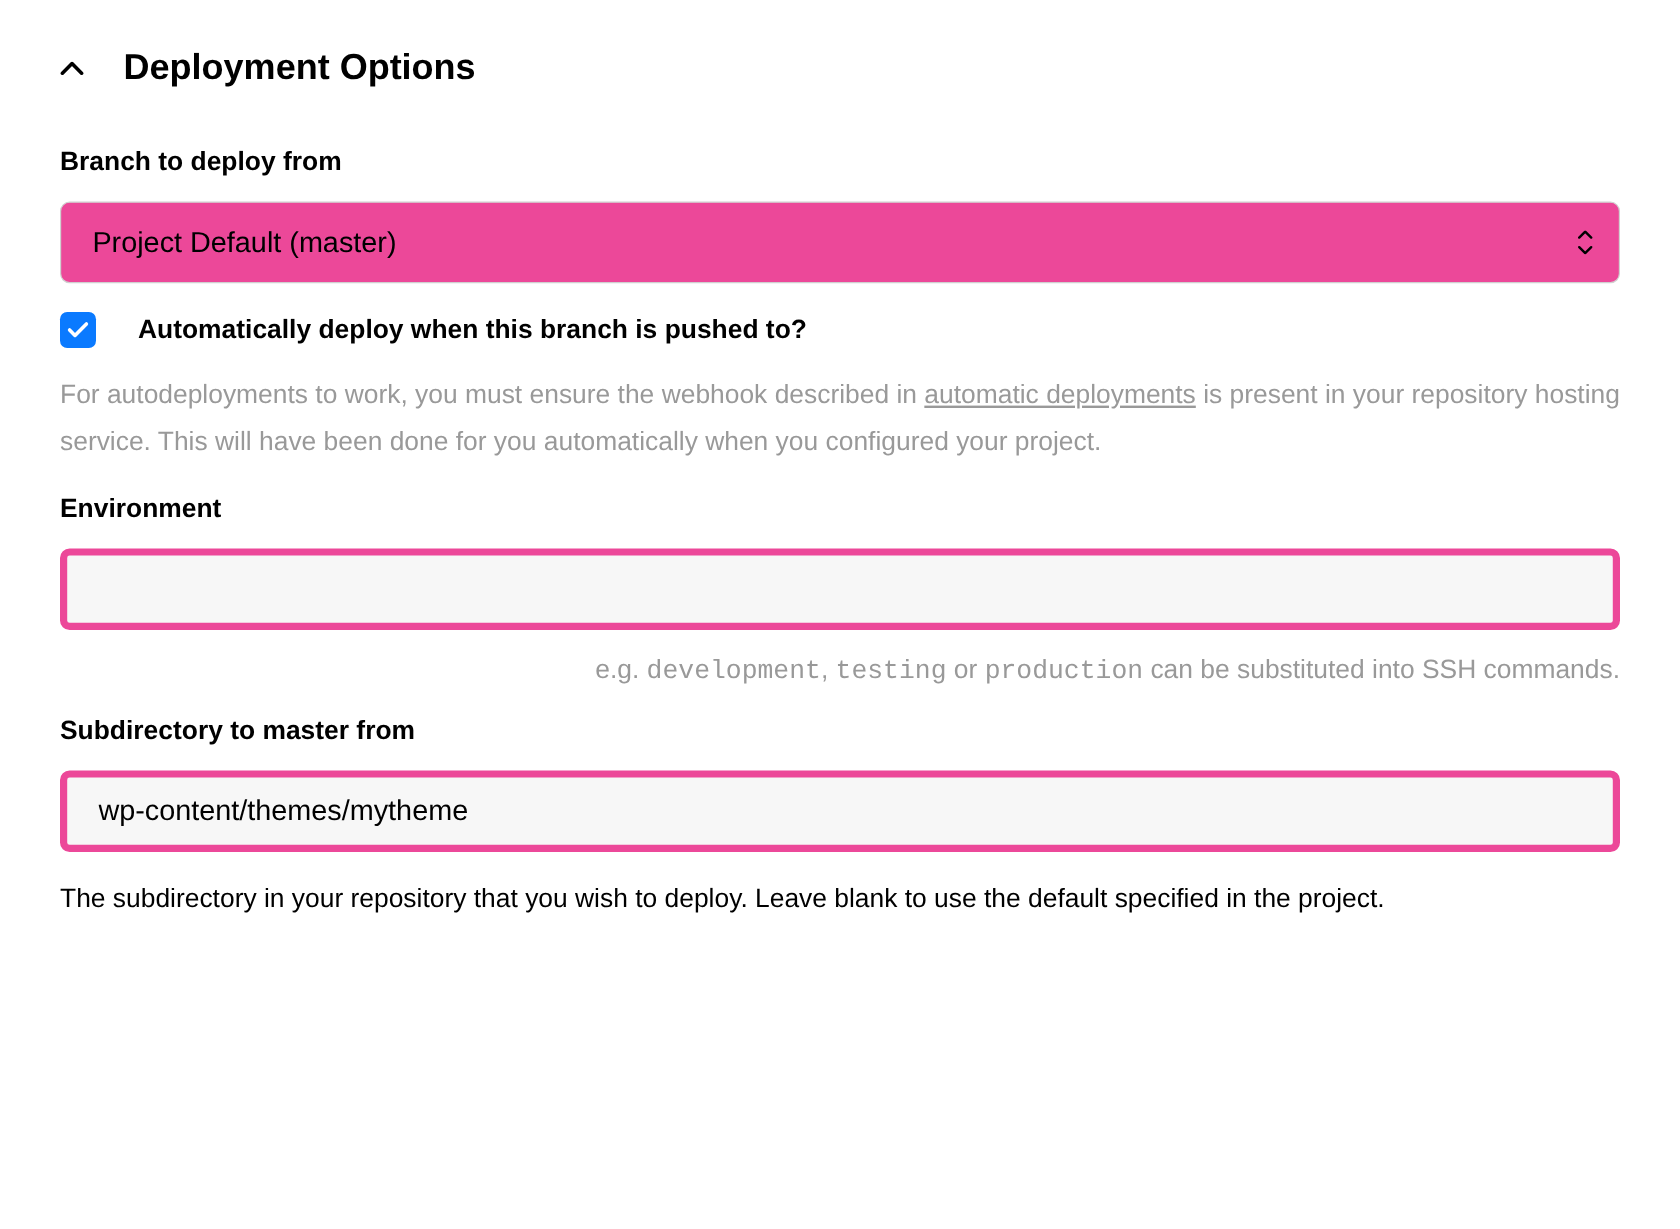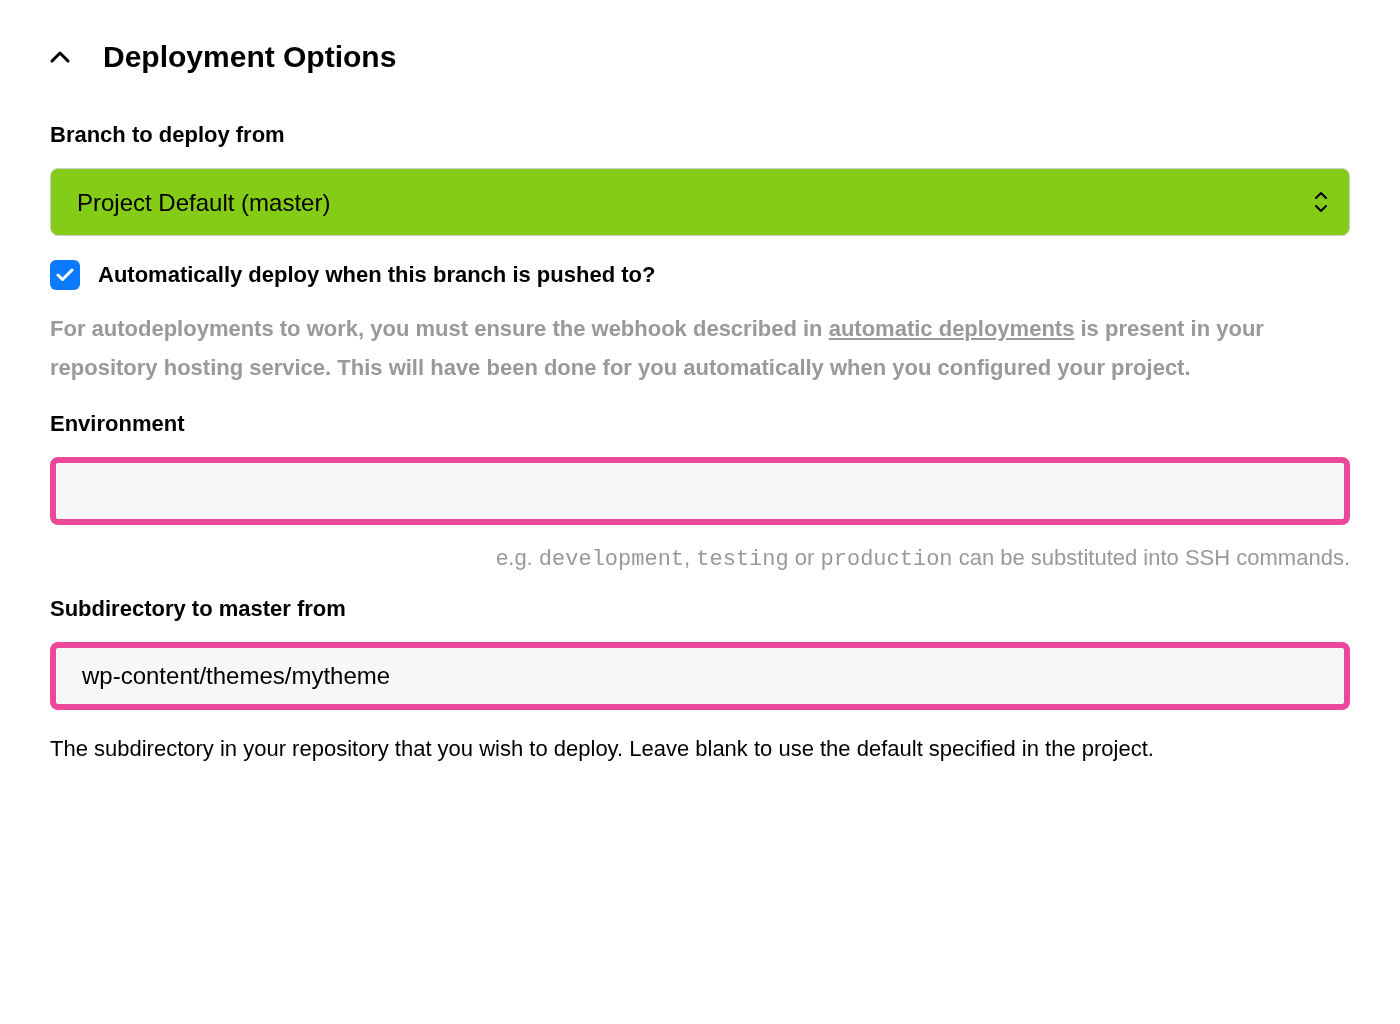--- a/index.html
+++ b/index.html
@@ -46,21 +46,21 @@
       position: relative;
       width: 100%;
     }
     .select-field {
       width: 100%;
       height: 68px;
       padding: 0 50px 0 26px;
       font-size: 24px;
       font-weight: 400;
       color: #000;
-      background: #84cc16;
+      background: #ec4899;
       border: 1px solid #d0d0d0;
       border-radius: 8px;
       appearance: none;
       -webkit-appearance: none;
       cursor: pointer;
     }
     .select-arrows {
       position: absolute;
       right: 22px;
       top: 50%;
@@ -71,21 +71,21 @@
       gap: 4px;
     }
     .select-arrows svg {
       width: 14px;
       height: 8px;
       display: block;
     }
     .checkbox-row {
       display: flex;
       align-items: center;
-      gap: 18px;
+      gap: 35px;
       margin-bottom: 20px;
     }
     .checkbox {
       width: 30px;
       height: 30px;
       background: #0a7aff;
       border-radius: 6px;
       display: flex;
       align-items: center;
       justify-content: center;
@@ -100,21 +100,21 @@
     .checkbox-label {
       font-size: 22px;
       font-weight: 700;
       color: #000;
       cursor: pointer;
     }
     .help-text {
       font-size: 22px;
       line-height: 1.75;
       color: #999;
-      font-weight: 700;
+      font-weight: 400;
     }
     .help-text a {
       color: #999;
       text-decoration: underline;
     }
     .text-input {
       width: 100%;
       height: 68px;
       padding: 0 26px;
       font-size: 24px;

